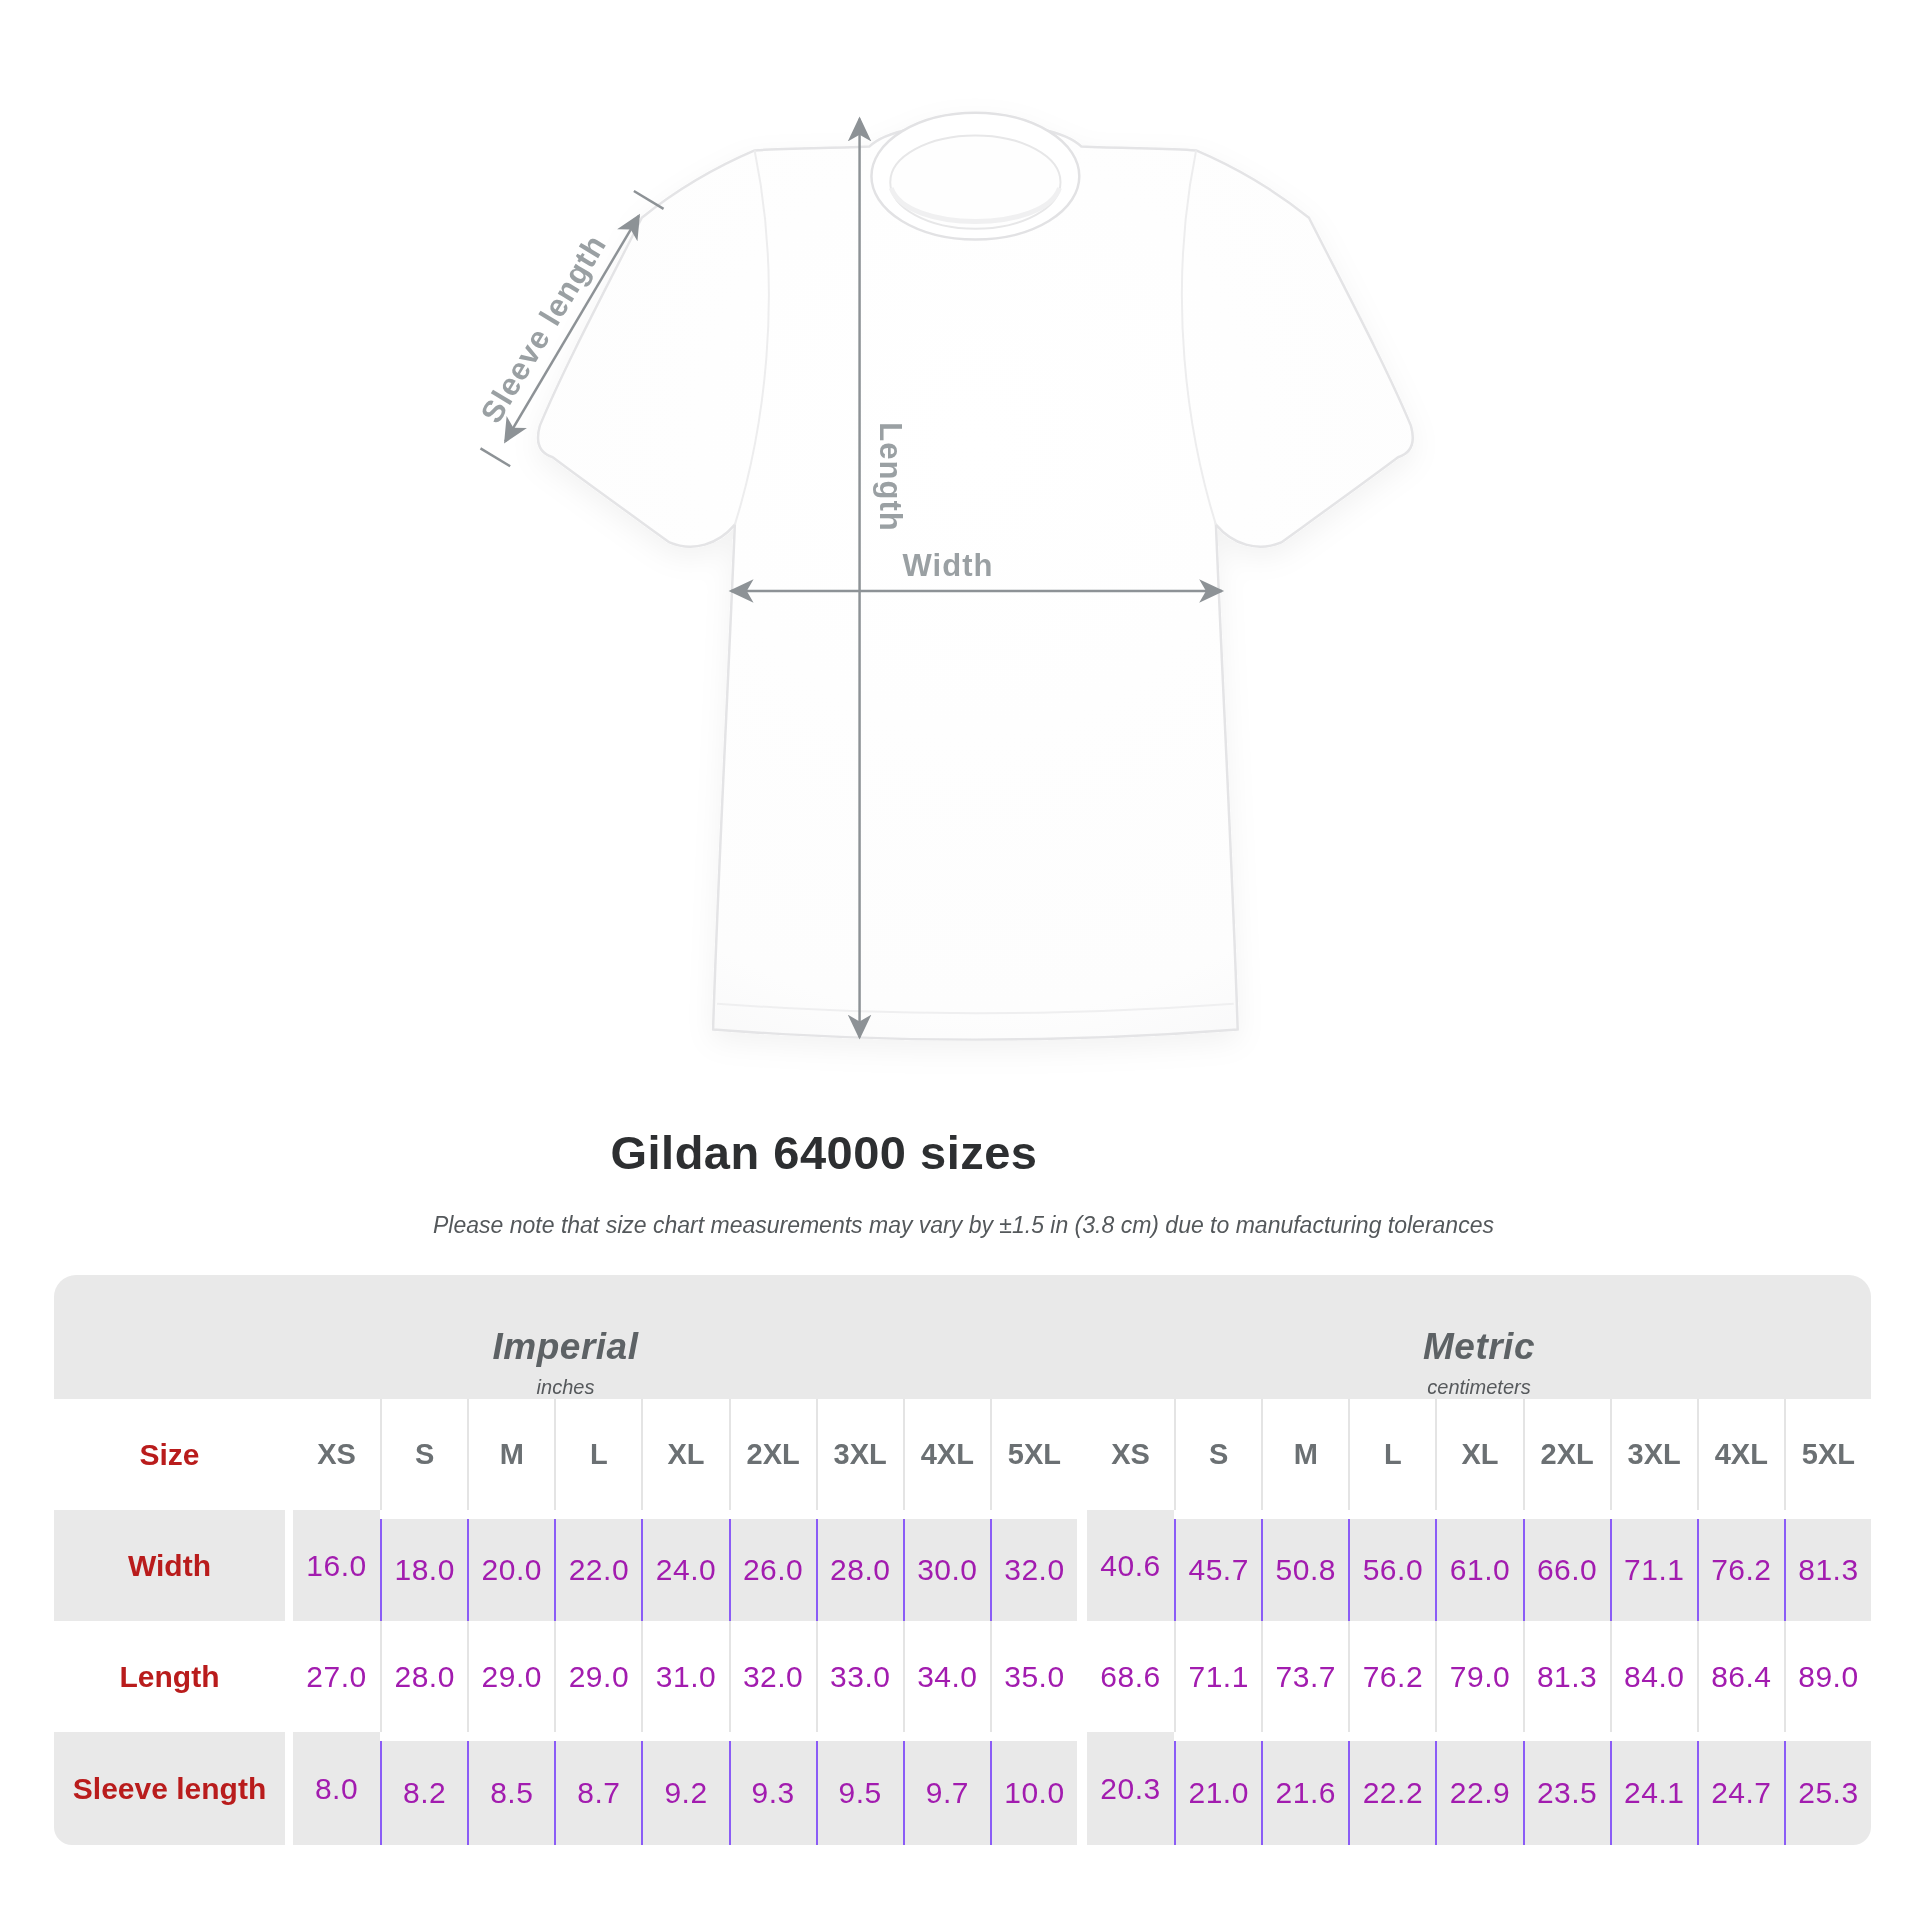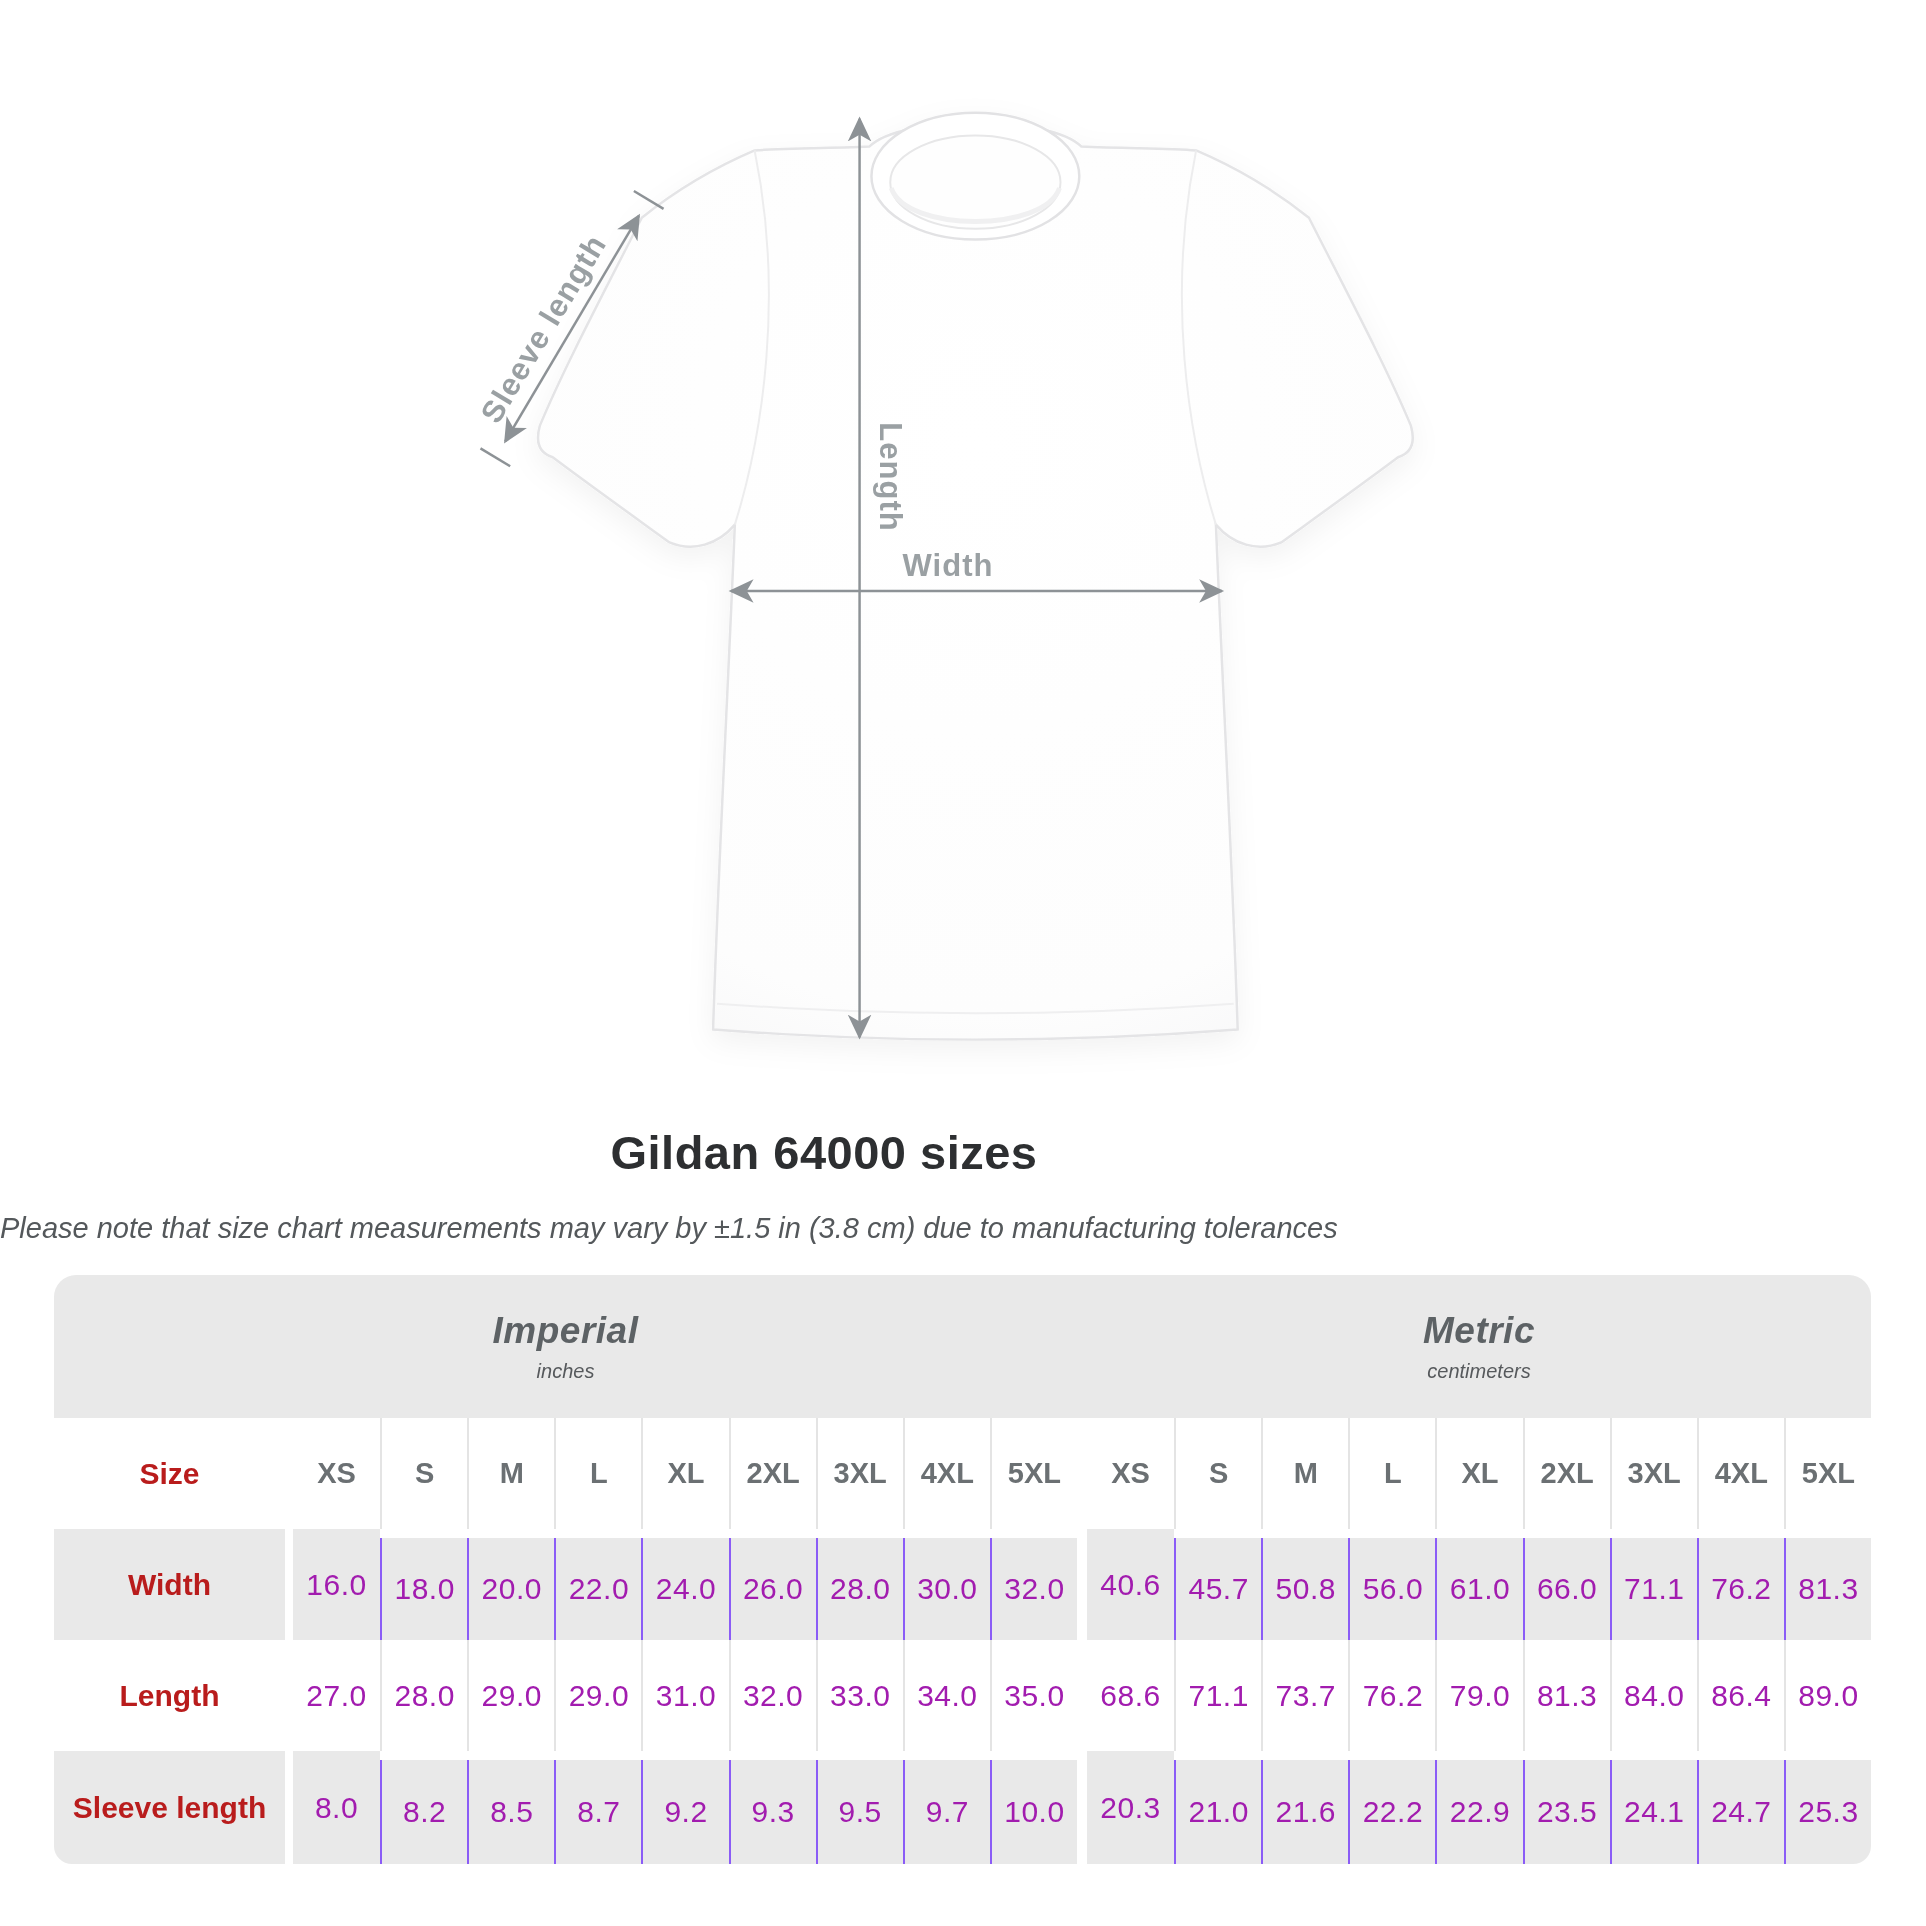--- a/index.html
+++ b/index.html
@@ -16,28 +16,28 @@
   }
   .lbl-width{left:948px;top:566px;transform:translate(-50%,-50%);}
   .lbl-length{left:890px;top:477px;transform:translate(-50%,-50%) rotate(90deg);}
   .lbl-sleeve{left:544px;top:329px;transform:translate(-50%,-50%) rotate(-59deg);}
   
   .page-title{
     position:absolute;left:0;top:1125px;width:1648px;text-align:center;
     font-size:47px;font-weight:bold;color:#2d2f31;letter-spacing:0.5px;
   }
   .page-note{
-    position:absolute;left:0;top:1212px;width:1927px;
-    font-size:29px;font-style:italic;color:#54585b;
+    position:absolute;left:0;top:1212px;width:1927px;text-align:center;
+    font-size:23px;font-style:italic;color:#54585b;
   }
   
   .size-table{position:absolute;left:54px;top:1275px;width:1817px;}
   .band{
-    height:143px;background:#e9e9e9;border-radius:22px 22px 0 0;
-    display:flex;align-items:center;
+    height:124px;background:#e9e9e9;border-radius:22px 22px 0 0;
+    display:flex;align-items:flex-end;
   }
   .band .half{display:flex;flex-direction:column;justify-content:center;align-items:center;gap:8px;}
   .band .half.imperial{width:1023px;}
   .band .half.gap{width:10px;}
   .band .half.metric{width:784px;}
   .band .g-name{font-size:37px;font-weight:bold;font-style:italic;color:#5d6265;letter-spacing:0.5px;}
   .band .g-unit{font-size:20px;font-style:italic;color:#56595c;}
   .t-row{
     display:grid;height:111px;
     grid-template-columns:231px 8px repeat(9,1fr) 10px repeat(9,1fr);

